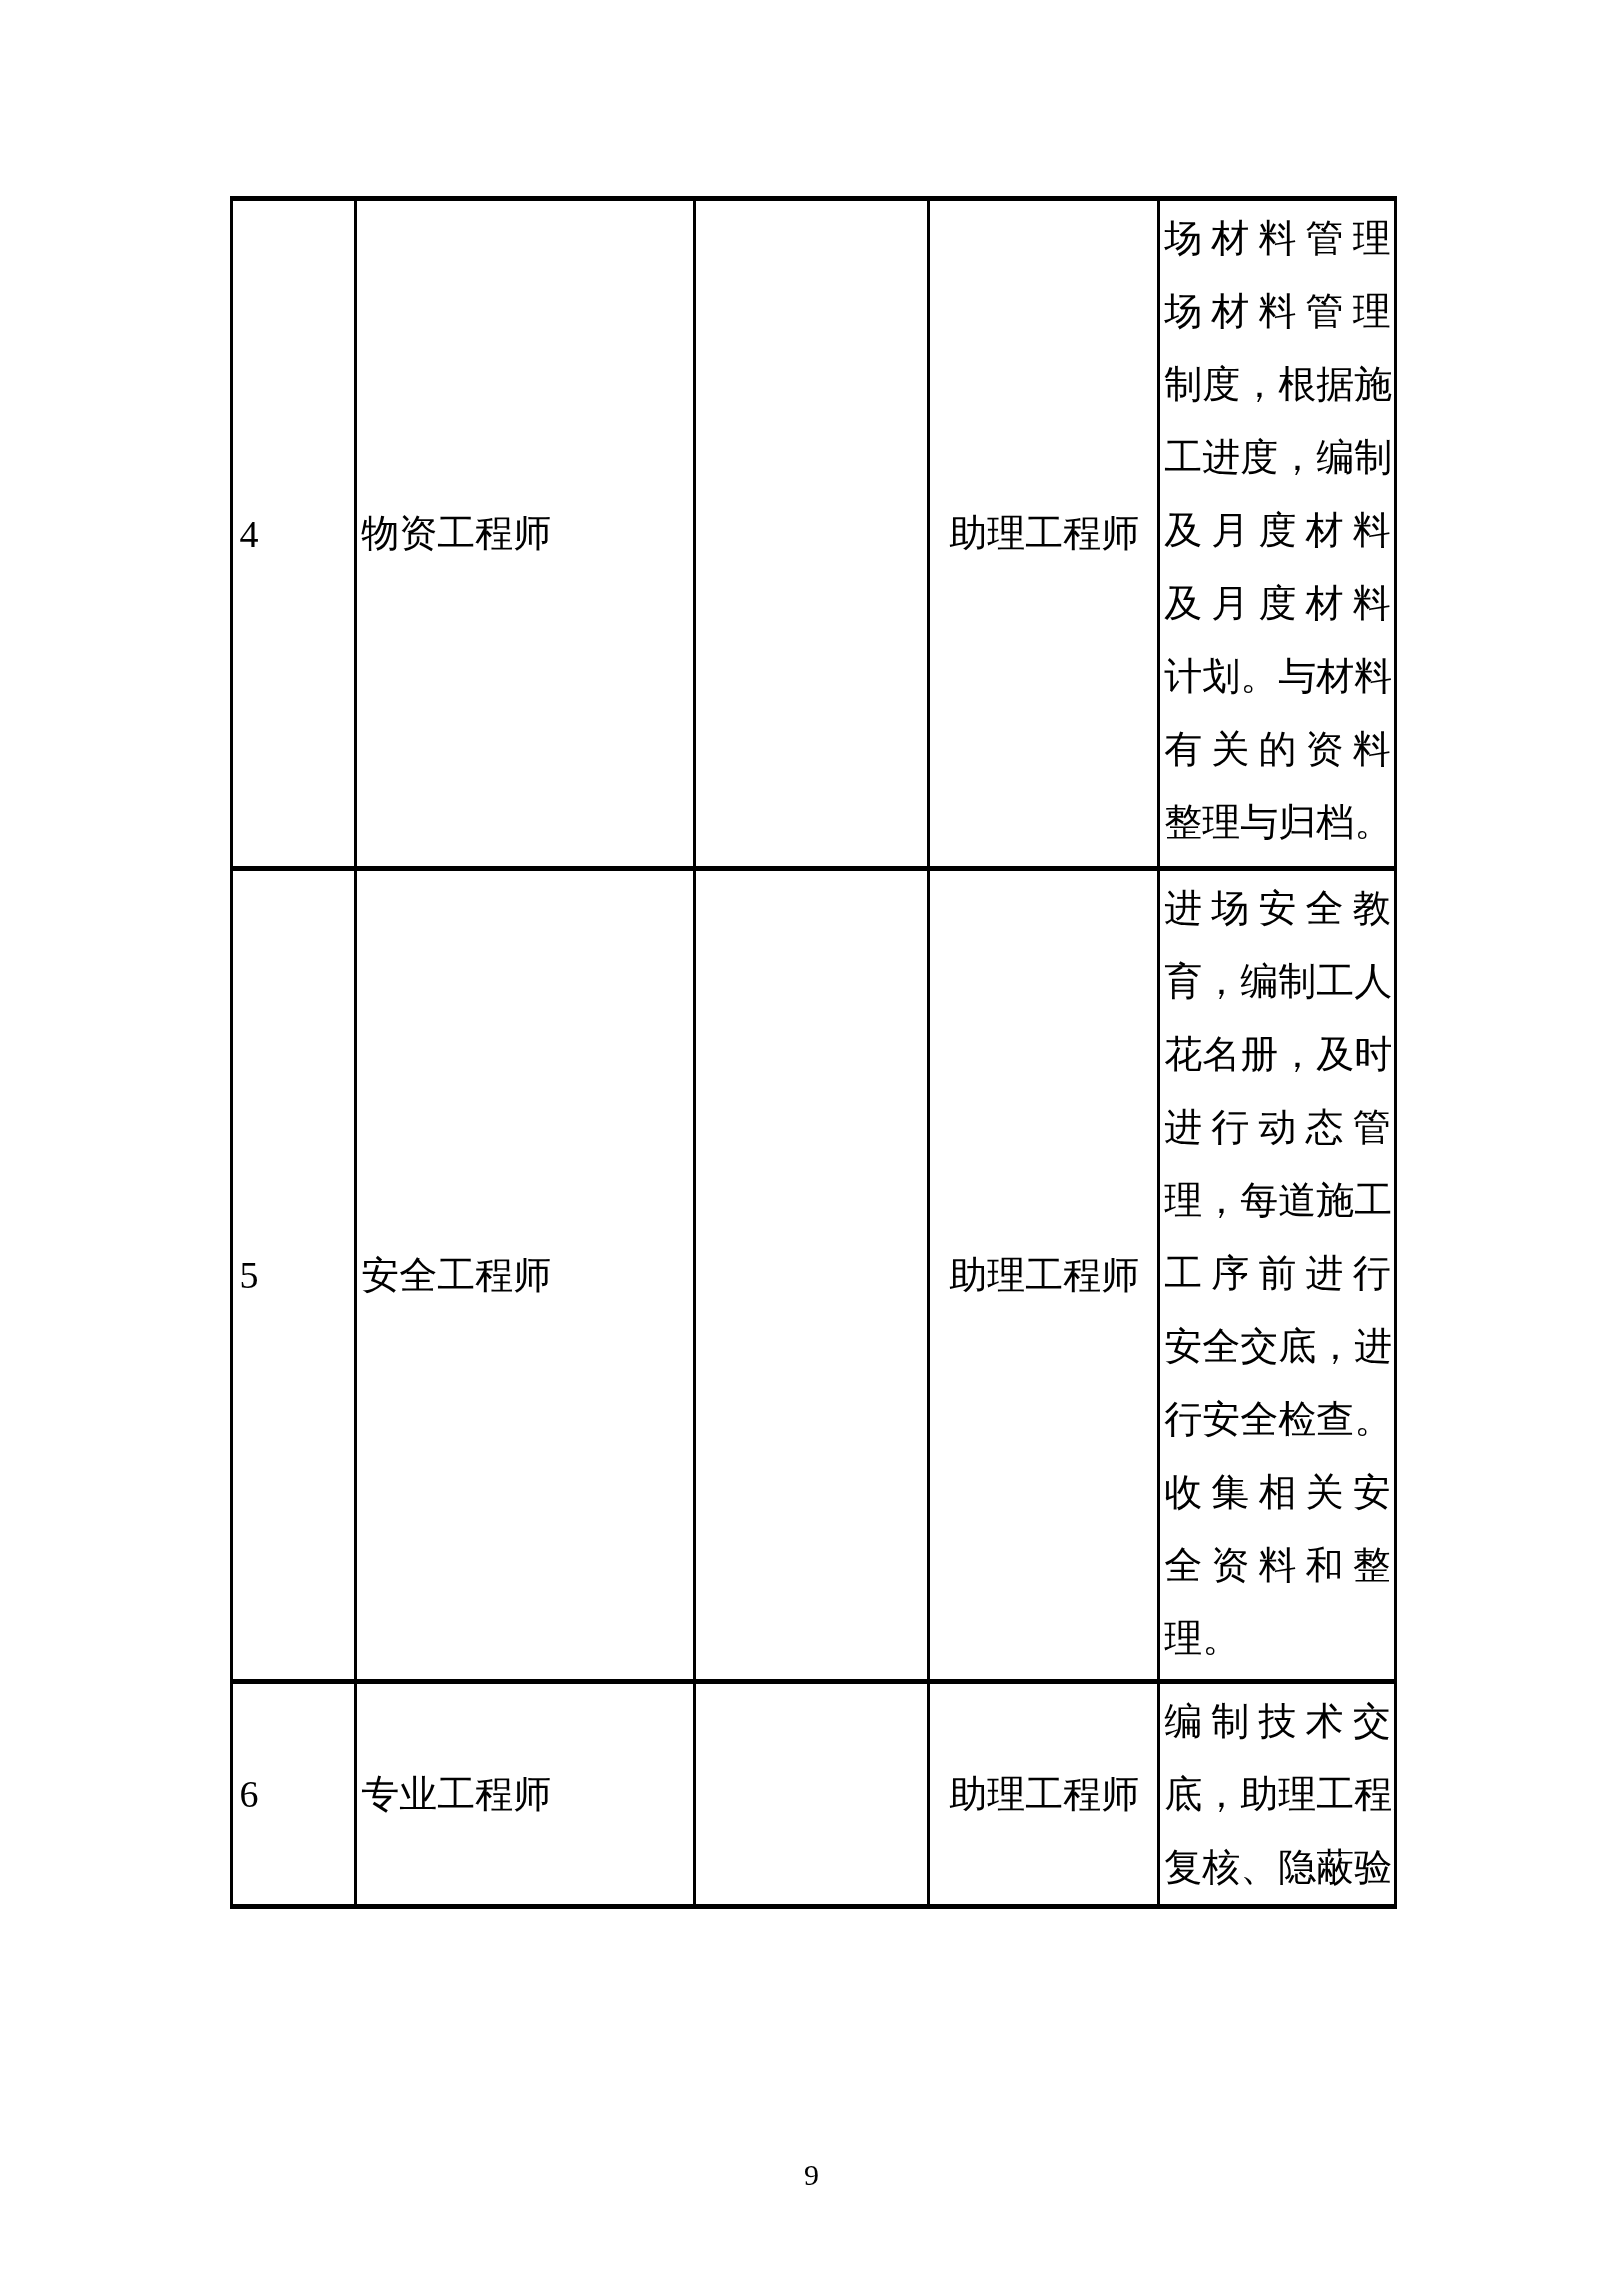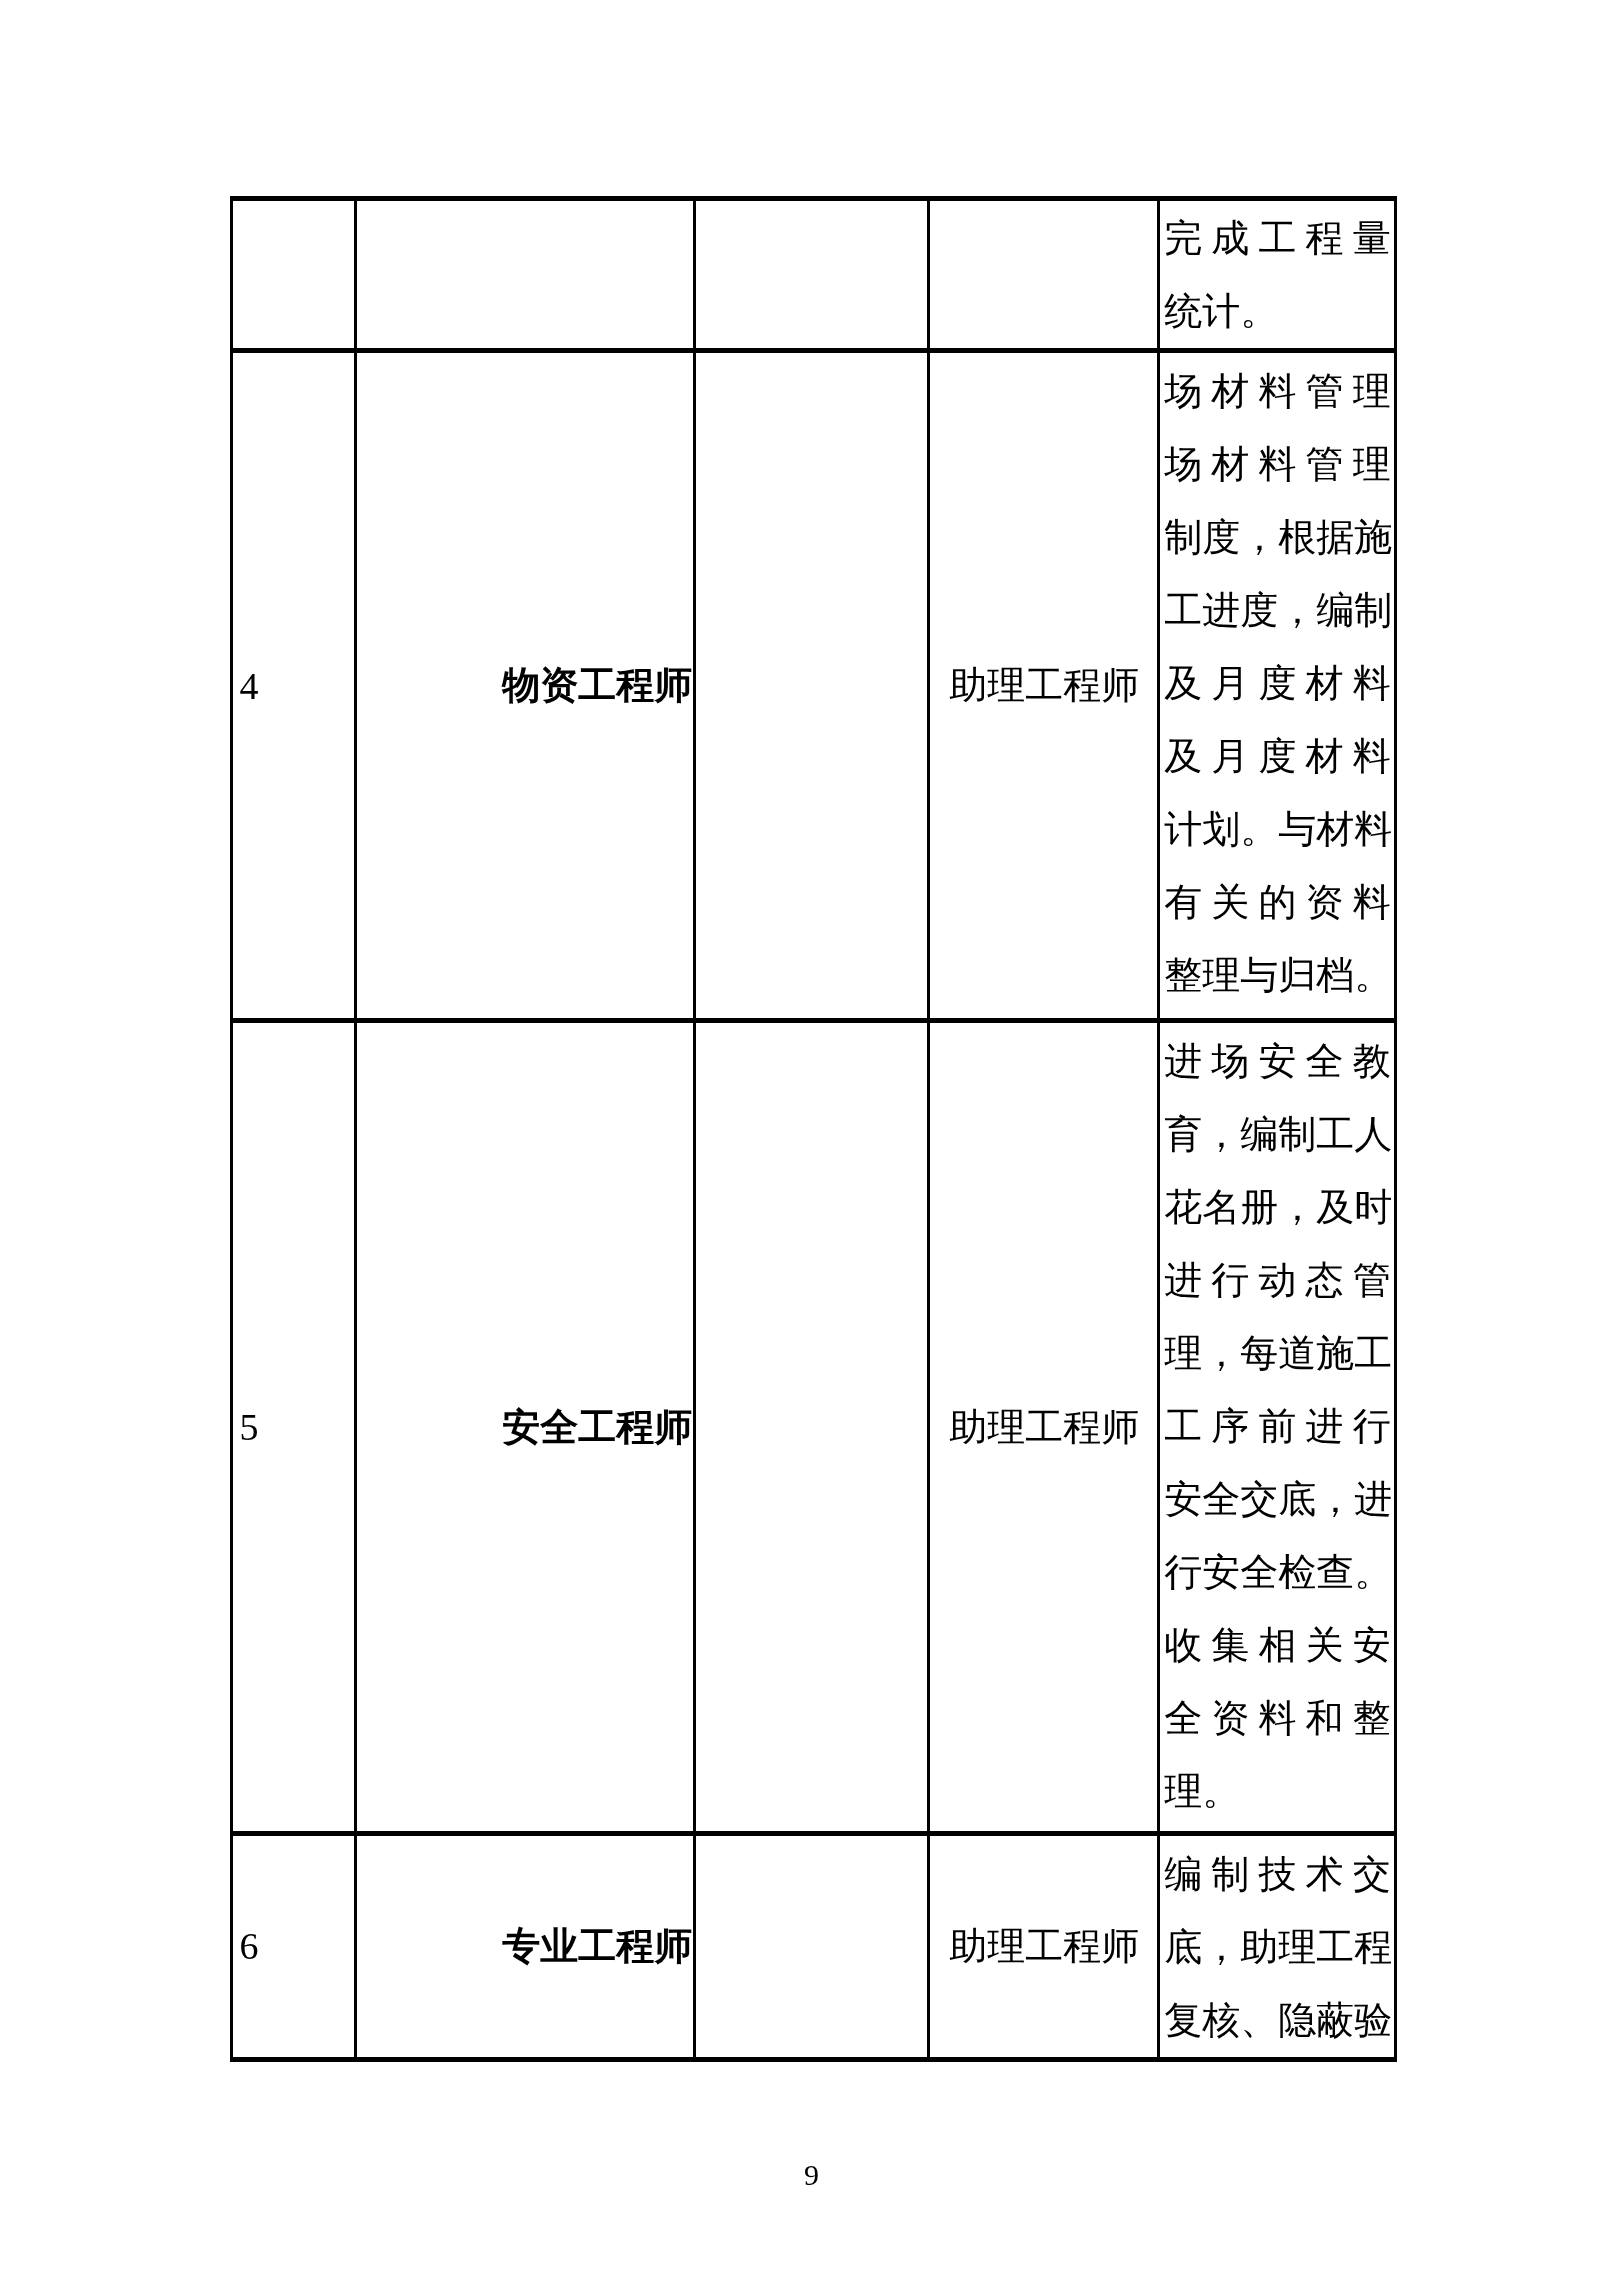--- a/index.html
+++ b/index.html
@@ -40,22 +40,21 @@
   tr.row-6   { height: 221px; }
 
   td.c-no {
     vertical-align: middle;
     padding-left: 6.5px;
     text-align: left;
   }
   td.c-title {
     vertical-align: middle;
     padding-left: 3.9px;
-    text-align: right;
-    font-weight: bold;
+    text-align: left;
   }
   td.c-mid {
     vertical-align: middle;
   }
   td.c-qual {
     vertical-align: middle;
     padding-left: 2.6px;
     text-align: center;
   }
   td.c-duty {
@@ -88,32 +87,20 @@
 
   <table class="doc-table">
     <colgroup>
       <col style="width:124px">
       <col style="width:338px">
       <col style="width:233px">
       <col style="width:230px">
       <col style="width:236px">
     </colgroup>
     <tbody>
-      <tr class="row-a">
-        <td class="c-no"></td>
-        <td class="c-title"></td>
-        <td class="c-mid"></td>
-        <td class="c-qual"></td>
-        <td class="c-duty">
-          <div class="duty ends">
-              <div class="jline">完成工程量</div>
-              <div class="jline">统计。</div>
-            </div>
-        </td>
-      </tr>
       <tr class="row-4">
         <td class="c-no">4</td>
         <td class="c-title">物资工程师</td>
         <td class="c-mid"></td>
         <td class="c-qual">助理工程师</td>
         <td class="c-duty">
           <div class="duty ends">
               <div class="jline">场材料管理</div>
               <div class="jline">场材料管理</div>
               <div class="jline">制度，根据施</div>

